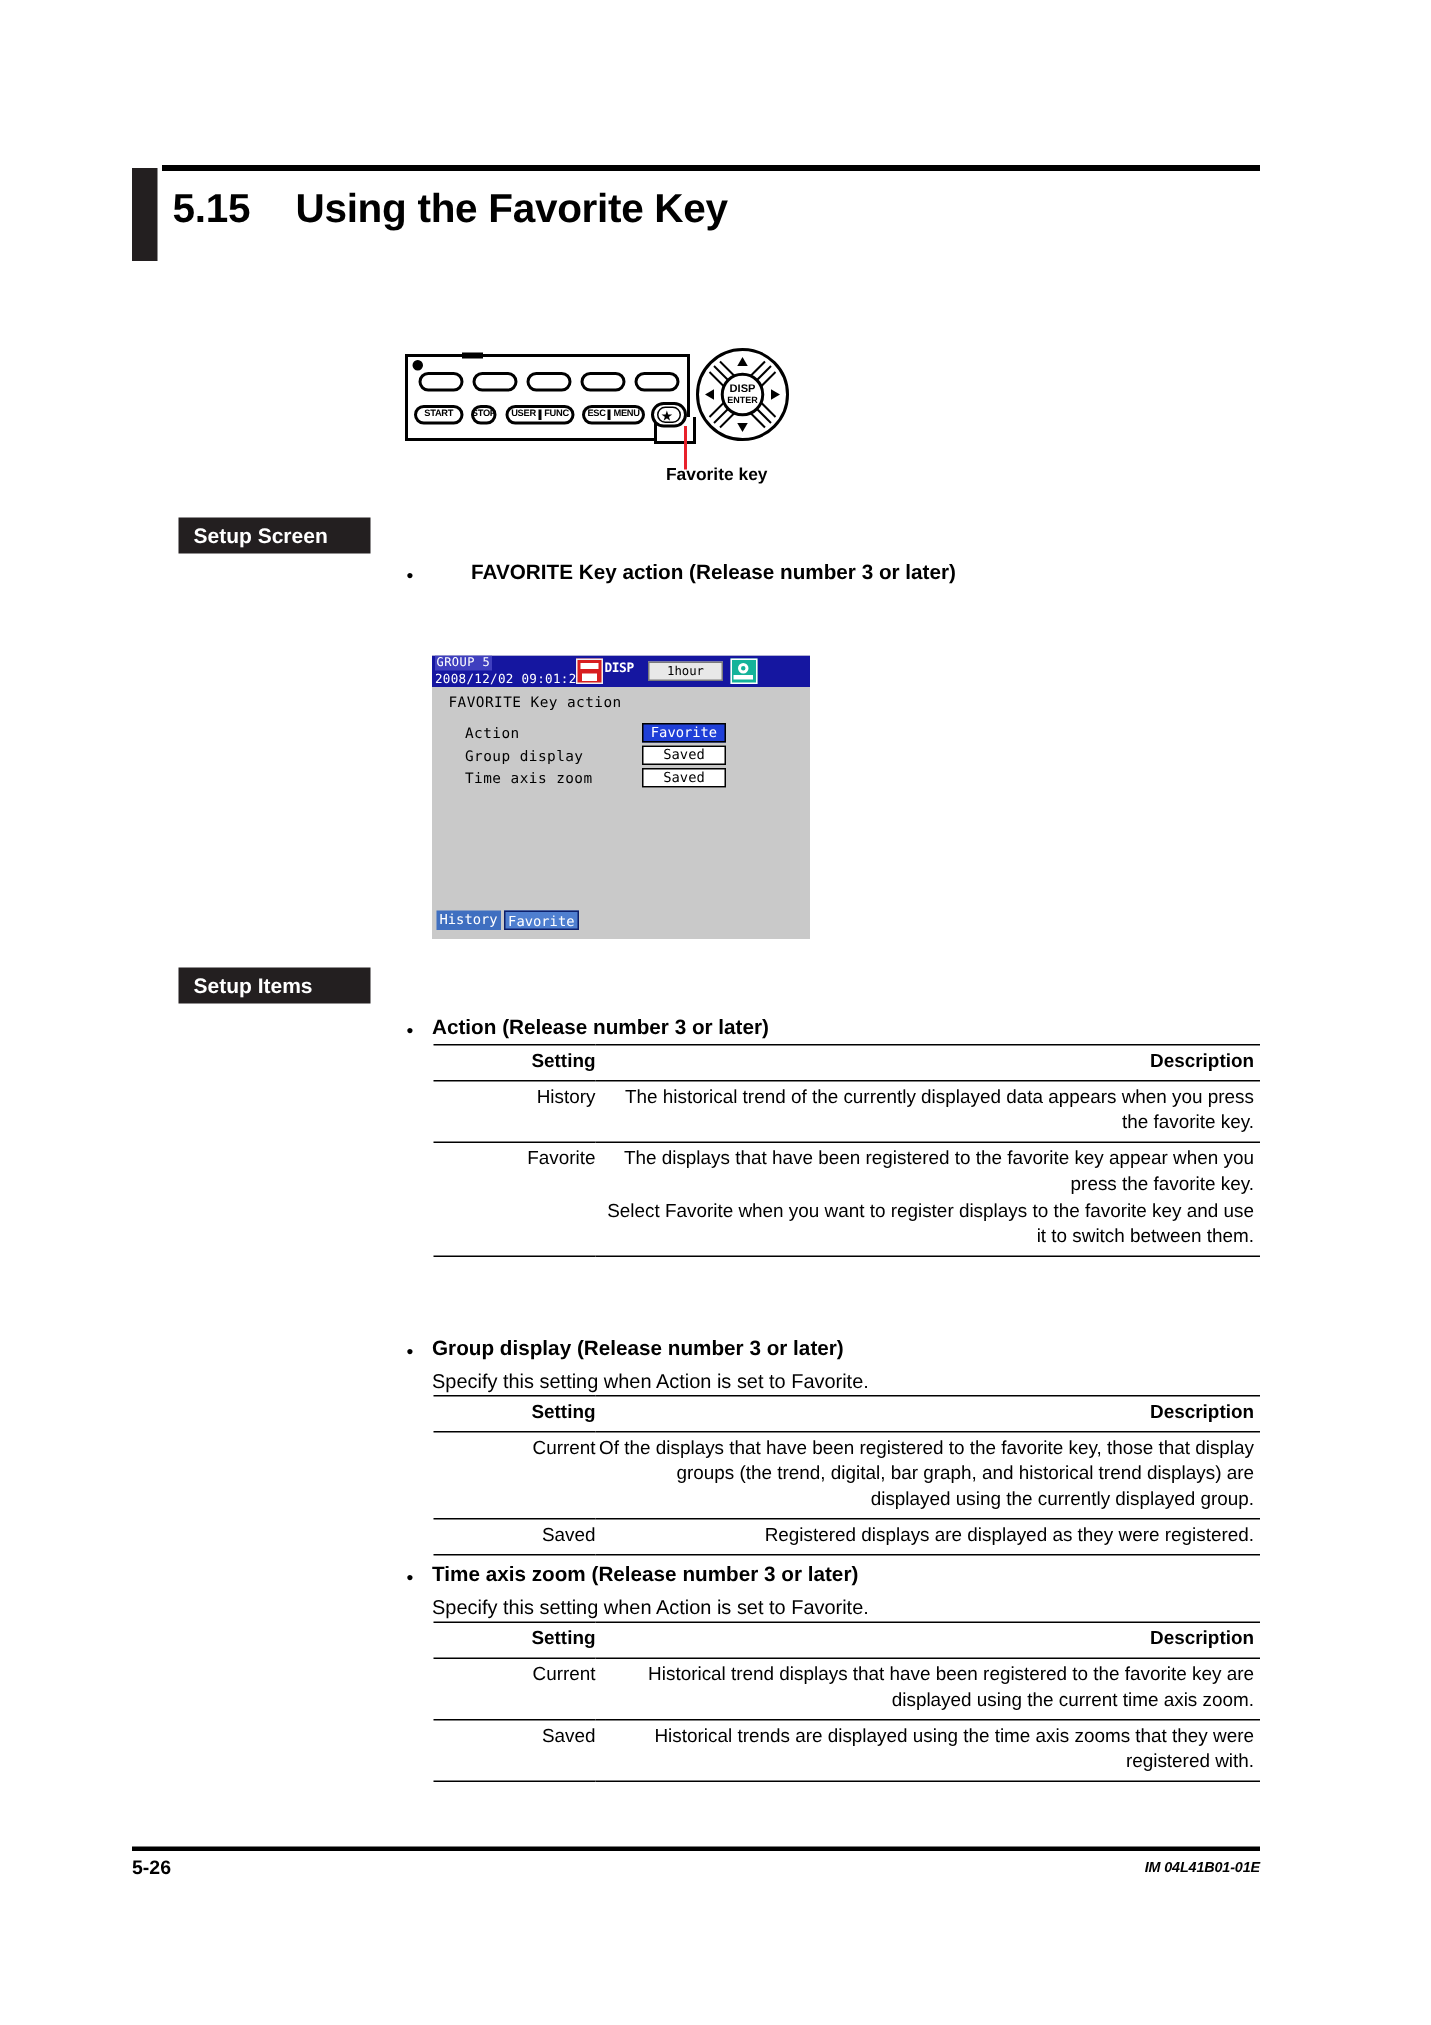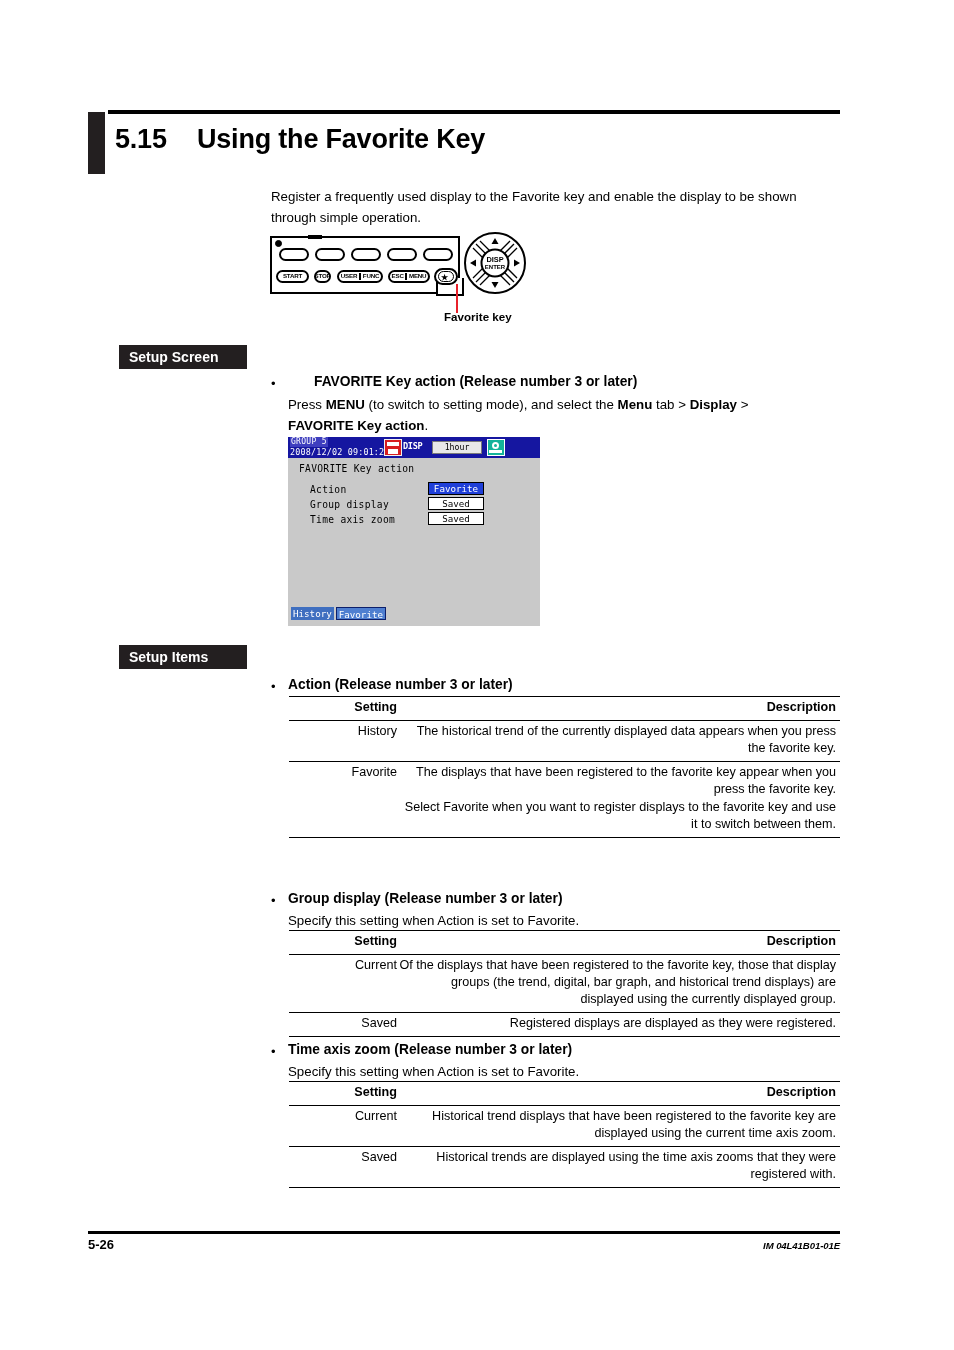--- a/index.html
+++ b/index.html
@@ -423,21 +423,20 @@
 <div class="page">
 
   <div class="title-block">
     <div class="title-rule"></div>
     <div class="title-tab"></div>
     <div class="title-text">
       <span class="title-num">5.15</span><span>Using the Favorite Key</span>
     </div>
   </div>
 
-  <div class="intro">Register a frequently used display to the Favorite key and enable the display to be shown through simple operation.</div>
 
   <div class="keypad-wrap">
     <div class="kp-body"></div>
     <div class="kp-notch"></div>
     <div class="kp-screwl"></div>
     <div class="kp-tab"></div>
 
     <div class="kp-softkey" style="left:11px;"></div>
     <div class="kp-softkey" style="left:47px;"></div>
     <div class="kp-softkey" style="left:83px;"></div>
@@ -487,24 +486,20 @@
 
     <div class="kp-callout-v"></div>
     <div class="kp-callout-label">Favorite key</div>
   </div>
 
   <div class="banner" id="banner-setup-screen">Setup Screen</div>
 
   <div class="bullet-dot" style="left:271px; top:377px;">•</div>
   <div class="bullet-head" style="left:288px; top:374px;padding-left:26px;">FAVORITE Key action (Release number 3 or later)</div>
 
-  <div class="body-line" style="left:288px; top:394px; width:556px;">
-    <span>Press </span><span class="b">MENU</span><span> (to switch to setting mode), and select the </span><span class="b">Menu</span><span> tab &gt; </span><span class="b">Display</span><span> &gt;</span><br>
-    <span class="b">FAVORITE Key action</span><span>.</span>
-  </div>
 
   <div class="lcd">
     <div class="lcd-topbar"></div>
     <div class="lcd-group">GROUP 5</div>
     <div class="lcd-datetime">2008/12/02 09:01:22</div>
     <div class="lcd-redicon"></div>
     <div class="lcd-disp">DISP</div>
     <div class="lcd-timebox">1hour</div>
     <div class="lcd-gearbox"></div>
 

